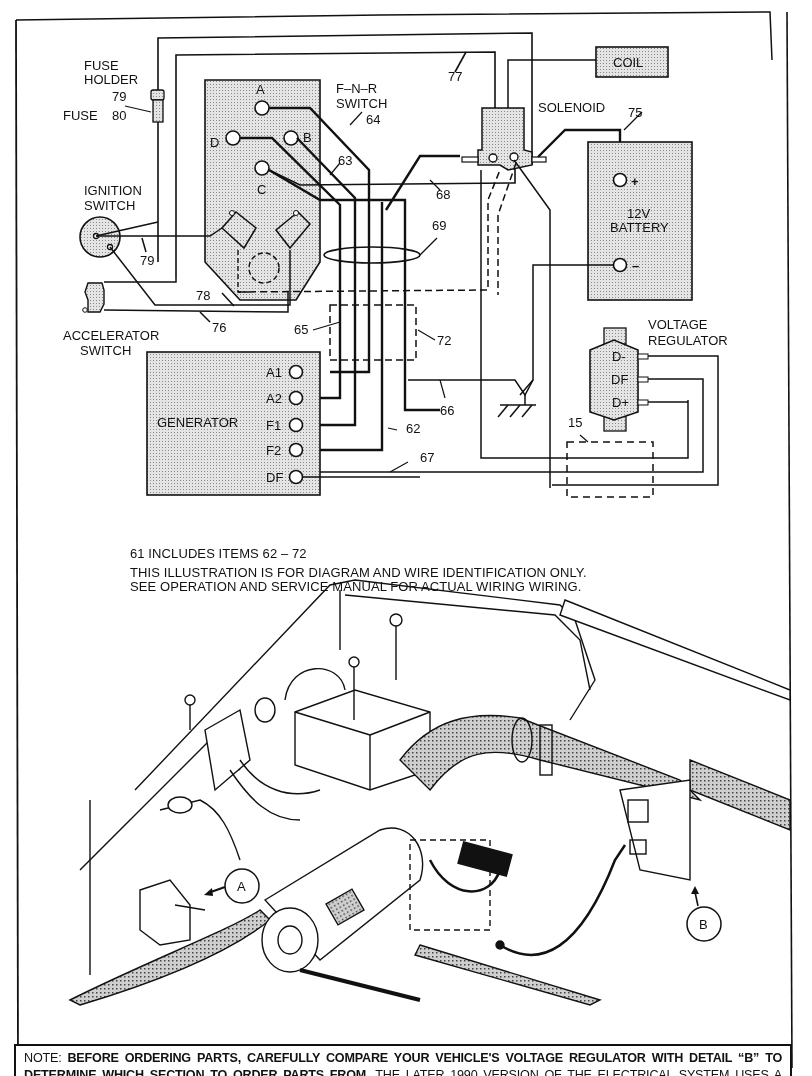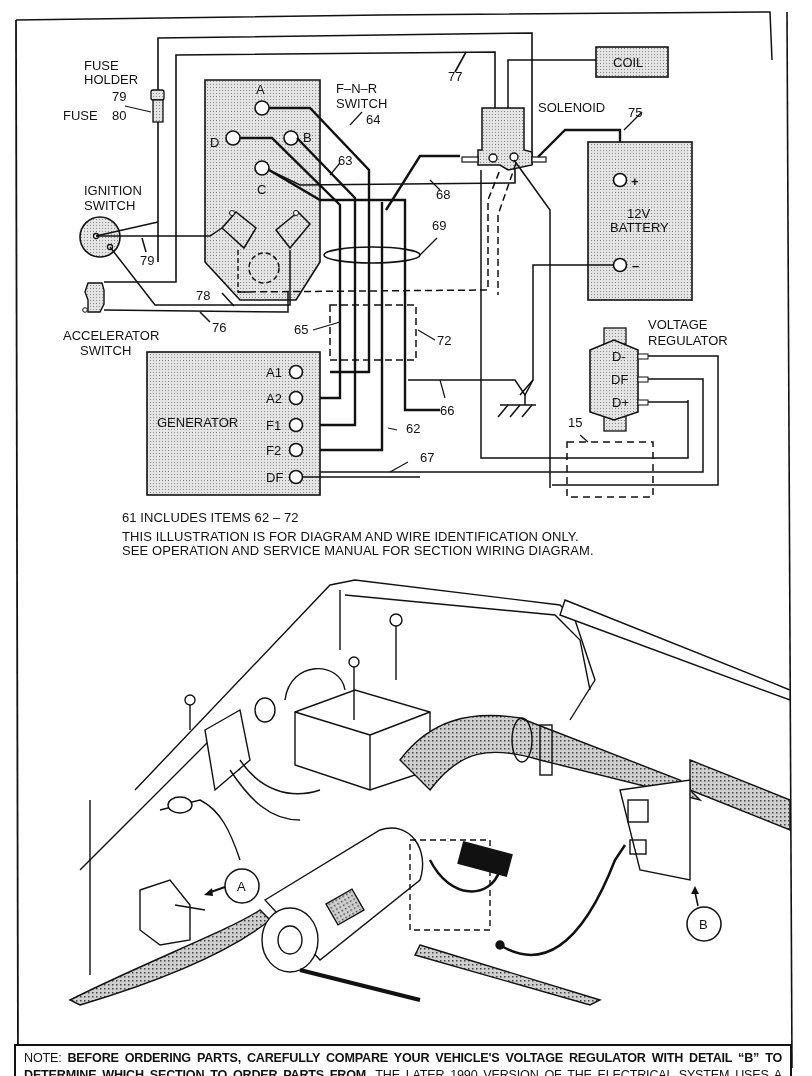--- a/index.html
+++ b/index.html
@@ -6,22 +6,22 @@
   body { width:812px; height:1076px; position:relative; overflow:hidden;
          font-family:"Liberation Sans", sans-serif; color:#111; }
   svg { position:absolute; left:0; top:0; }
   .lbl { font-family:"Liberation Sans", sans-serif; font-size:13px; fill:#111; }
   .note-box { position:absolute; left:14px; top:1044px; width:778px; height:56px;
               border:2px solid #111; box-sizing:border-box; padding:4px 8px;
               font-family:"Liberation Sans", sans-serif; font-size:12.6px; line-height:17px;
               font-weight:bold; letter-spacing:-0.2px; text-align:justify; background:#fff; }
   .note-box .lead { font-weight:normal; }
   .note-box .tail { font-weight:normal; }
-  .caption { position:absolute; left:122px; font-family:"Liberation Sans", sans-serif;
-             font-size:13px; letter-spacing:0.1px; }
+  .caption { position:absolute; left:130px; font-family:"Liberation Sans", sans-serif;
+             font-size:13px; letter-spacing:0.1px;margin-top:36px; }
 </style>
 </head>
 <body>
 
 <svg width="812" height="1076" viewBox="0 0 812 1076">
   <defs>
     <pattern id="stipple" width="3" height="3" patternUnits="userSpaceOnUse">
       <rect width="3" height="3" fill="#e4e4e4"></rect>
       <rect width="1" height="1" fill="#8a8a8a"></rect>
     </pattern>
@@ -296,19 +296,19 @@
   <g>
     <circle cx="704" cy="924" r="17" fill="#fff" stroke="#111" stroke-width="1.5"></circle>
     <line x1="698" y1="906" x2="695" y2="892" stroke="#111" stroke-width="1.6"></line>
     <polygon points="691,894 695,886 699,894" fill="#111"></polygon>
   </g>
   <text class="lbl" x="699" y="929">B</text>
 </svg>
 
 <div class="caption" style="top:510px;">61 INCLUDES ITEMS 62 – 72</div>
 <div class="caption" style="top:529px;">THIS ILLUSTRATION IS FOR DIAGRAM AND WIRE IDENTIFICATION ONLY.</div>
-<div class="caption" style="top:543px;">SEE OPERATION AND SERVICE MANUAL FOR SECTION WIRING DIAGRAM.</div>
+<div class="caption" style="top:543px;">SEE OPERATION AND SERVICE MANUAL FOR ACTUAL WIRING WIRING.</div>
 
 <div class="note-box">
   <span class="lead">NOTE:</span>
   <span>BEFORE ORDERING PARTS, CAREFULLY COMPARE YOUR VEHICLE'S VOLTAGE REGULATOR WITH DETAIL “B” TO DETERMINE WHICH SECTION TO ORDER PARTS FROM.</span>
   <span class="tail">THE LATER 1990 VERSION OF THE ELECTRICAL SYSTEM USES A SHORT JUMPER WIRE TO GROUND VOLTAGE REGULATOR.</span>
 </div>
 
 </body></html>

